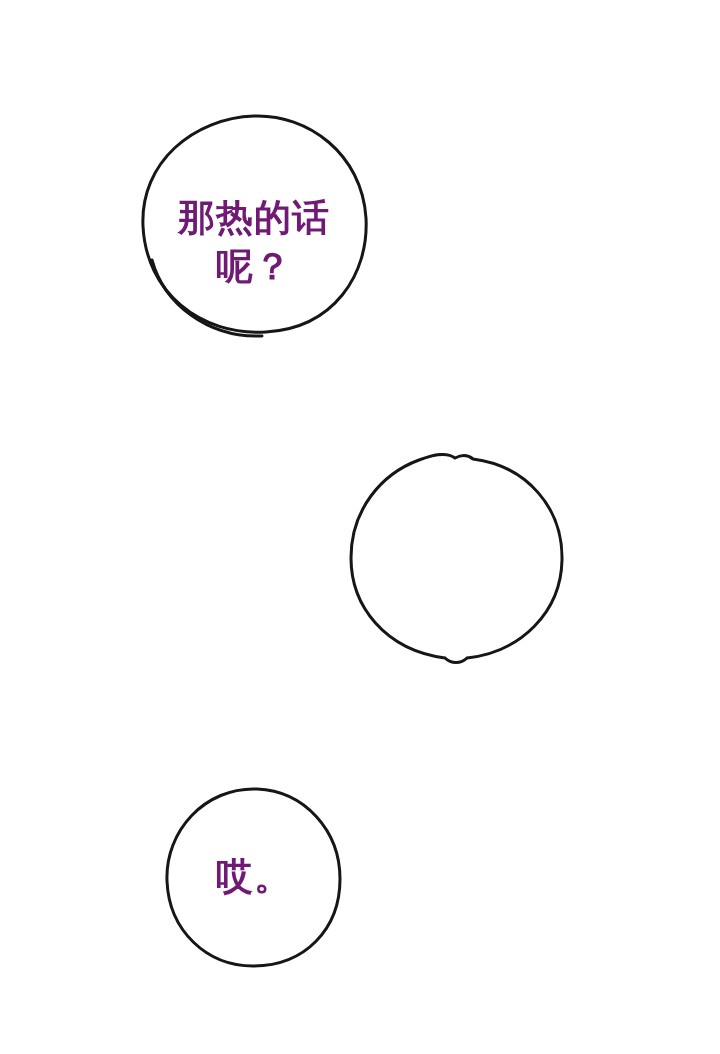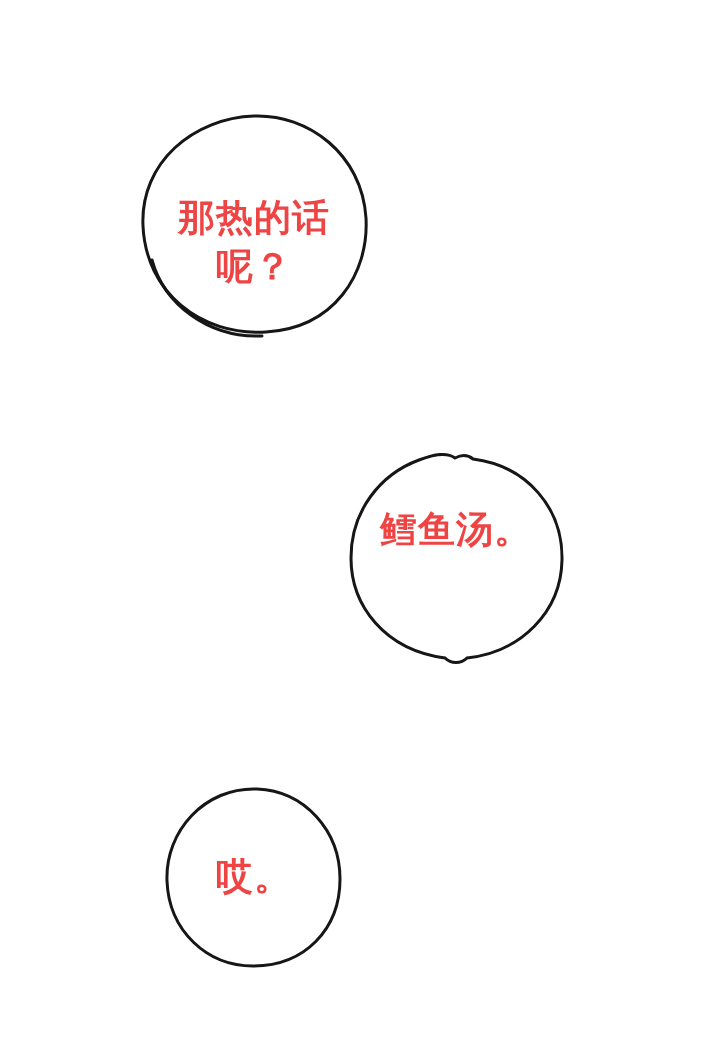--- a/index.html
+++ b/index.html
@@ -22,21 +22,21 @@
     display: block;
     position: absolute;
     top: 0;
     left: 0;
   }
   .bubble .text {
     position: absolute;
     left: 0;
     right: 0;
     text-align: center;
-    color: #ef4444;
+    color: #701a75;
     font-weight: 700;
     font-size: 37px;
     line-height: 1.32;
     letter-spacing: 1px;
   }
   .bubble .text .line {
     display: block;
     white-space: nowrap;
   }
   
@@ -87,21 +87,20 @@
       <path class="stroke" d="M112 8
            C 104 2, 92 4, 76 10
            C 38 24, 8 60, 8 108
            C 8 156, 42 200, 102 208
            C 108 214, 118 214, 124 208
            C 178 202, 218 162, 219 110
            C 220 58, 184 16, 130 9
            C 124 4, 118 5, 112 8 Z"></path>
     </svg>
     <div class="text">
-      <span class="line">鳕鱼汤。</span>
     </div>
   </div>
 
   <div class="bubble bubble-3">
     <svg width="182" height="186" viewBox="0 0 182 186">
       <path class="stroke" d="M94 4
            C 142 6, 177 46, 177 94
            C 177 144, 142 181, 90 181
            C 44 181, 6 146, 4 96
            C 2 46, 42 2, 94 4 Z"></path>

